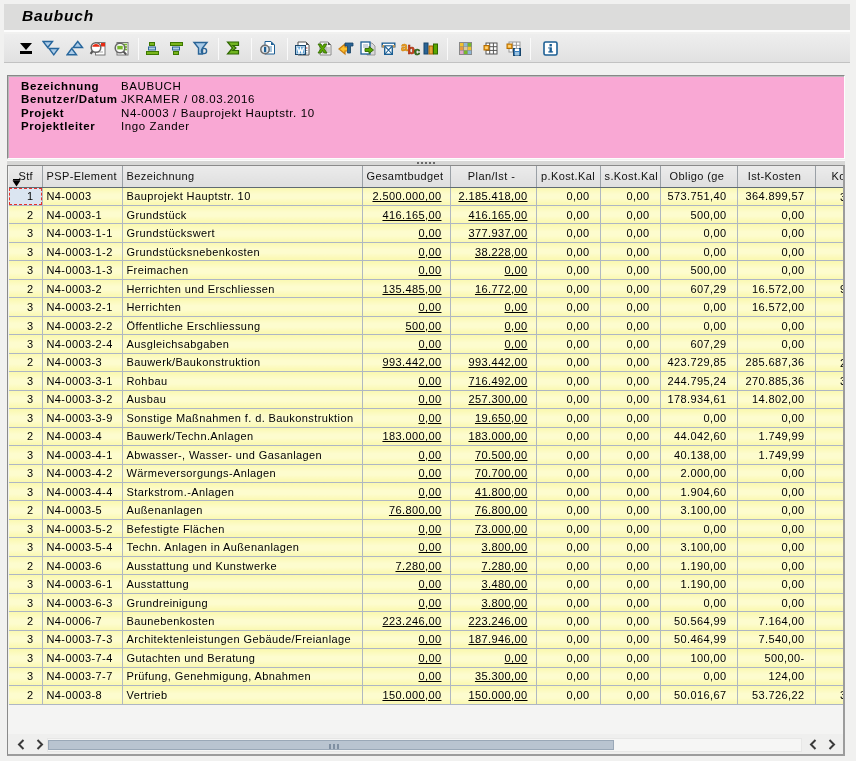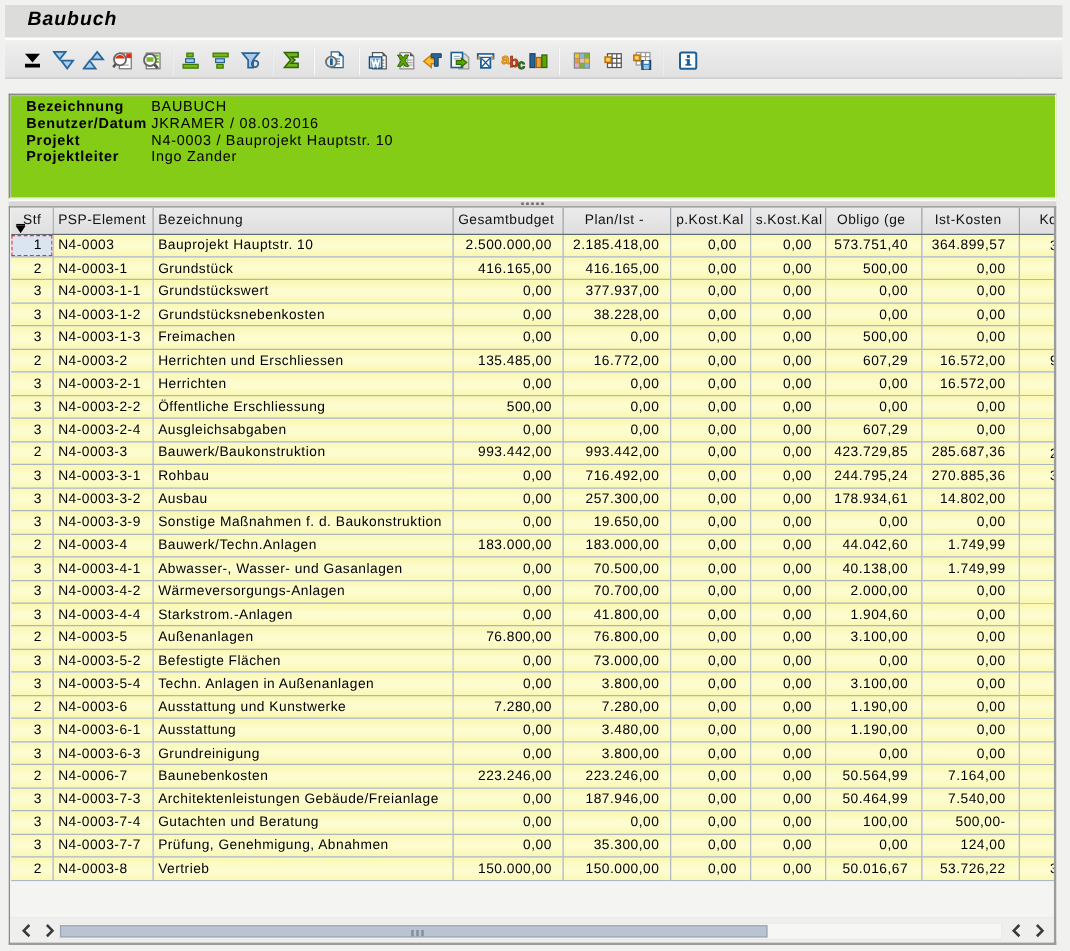--- a/index.html
+++ b/index.html
@@ -1,38 +1,38 @@
 <!DOCTYPE html>
 <html><head><meta charset="utf-8"><style>
 * {margin:0;padding:0;box-sizing:border-box}
 html,body {width:856px;height:761px;background:#f1f1f0;font-family:"Liberation Sans",sans-serif;position:relative;overflow:hidden}
 .titlebar {position:absolute;left:4px;top:4px;width:846px;height:28px;background:#dcdcdb;border-bottom:2px solid #fdfdfd}
 .titlebar span {position:absolute;left:18px;top:3px;font-style:italic;font-weight:bold;font-size:15.5px;letter-spacing:0.8px;color:#000}
 .toolbar {position:absolute;left:4px;top:34px;width:846px;height:29px;background:linear-gradient(#eeeeee,#e1e1e1);border-bottom:1px solid #c2c2c2}
 .ticon {position:absolute;top:6px;width:18px;height:18px}
 .tsep {position:absolute;top:4px;width:1px;height:22px;background:#bdbdbd;border-right:1px solid #fafafa}
-.infobox {position:absolute;left:7px;top:75px;width:838px;height:84px;background:#84cc16;border:1px solid;border-color:#888 #fdfdfd #fdfdfd #888;box-shadow:inset 1px 1px 0 #b8b8b8}
+.infobox {position:absolute;left:7px;top:75px;width:838px;height:84px;background:#f9a8d4;border:1px solid;border-color:#888 #fdfdfd #fdfdfd #888;box-shadow:inset 1px 1px 0 #b8b8b8}
 .infobox .line {position:absolute;left:13px;font-size:11.5px;line-height:12px;letter-spacing:0.6px;color:#000;white-space:pre}
 .infobox .lab {display:inline-block;width:100px;font-weight:bold}
 .splitbar {position:absolute;left:7px;top:160px;width:838px;height:5px;background:#d7d7d6;border-top:1px solid #fbfbfb}
 .splitdots {position:absolute;top:162px;left:417px;width:24px;height:4px}
 .splitdots i {display:inline-block;width:2px;height:2px;background:#6a6a6a;margin-right:2px;vertical-align:top}
 .tablewrap {position:absolute;left:7px;top:165px;width:838px;height:591px;background:#f1f1f0;border:1px solid #8a8a8a;border-right:2px solid #9c9c9c;border-bottom:2px solid #9c9c9c;overflow:hidden}
 table {border-collapse:collapse;table-layout:fixed;position:absolute;left:1px;top:0;width:835px;font-size:11px;letter-spacing:0.4px;color:#000}
 col.w1{width:33px} col.w2{width:80px} col.w3{width:240px} col.w4{width:88px} col.w5{width:86px}
 col.w6{width:64px} col.w7{width:60px} col.w8{width:77px} col.w9{width:78px} col.w10{width:29px}
 thead td {height:21px;background:linear-gradient(#ebebeb,#dfdfdf);border-right:1px solid #9aa0a6;border-bottom:1px solid #5f6a72;vertical-align:middle;padding:0 3px 0 4px;white-space:nowrap;overflow:hidden;color:#111}
 thead td.num {text-align:center;padding-right:7px}
 tbody td {height:18.48px;background:linear-gradient(#faf8b0,#fdfcce 40%,#fdfcce 62%,#faf8b0);border-right:1px solid #b0b8c0;border-bottom:1px solid #aeb6c4;vertical-align:middle;padding:0 4px;white-space:nowrap;overflow:hidden}
 td.c1 {text-align:right;padding-right:8px}
 td.c4,td.c5 {text-align:right;padding-right:8px}
 td.c6,td.c7,td.c8,td.c9 {text-align:right;padding-right:10px}
 td.c10 {position:relative;padding:0}
 td.c10 .part {position:absolute;right:-3px;top:3px}
-.u {}
+.u {text-decoration:underline}
 td.selc {background:#dbe5f1;position:relative}
 td.selc:after {content:"";position:absolute;inset:0;border:1px dashed #e8312a}
 td.cstf {position:relative}
 .hdrtri {position:absolute;left:3px;bottom:0px;width:9px;height:8px;line-height:0}
 .belowgrid {position:absolute;left:0px;top:539px;width:836px;height:30px;background:#f4f4f3;border-bottom:1px solid #cfcfcf}
 .scrollrow {position:absolute;left:0;top:568px;width:836px;height:20px;background:#efefee}
 .sbtn {position:absolute;top:3px;width:15px;height:15px}
 .track {position:absolute;left:39px;top:4px;width:755px;height:14px;background:#f6f6f5;border:1px solid #e7e7e6}
 .thumb {position:absolute;left:0px;top:1px;width:566px;height:10px;background:#b9c4d0;border:1px solid #9aa8b7}
 .grip {position:absolute;left:280px;top:3px;width:14px;height:6px}

